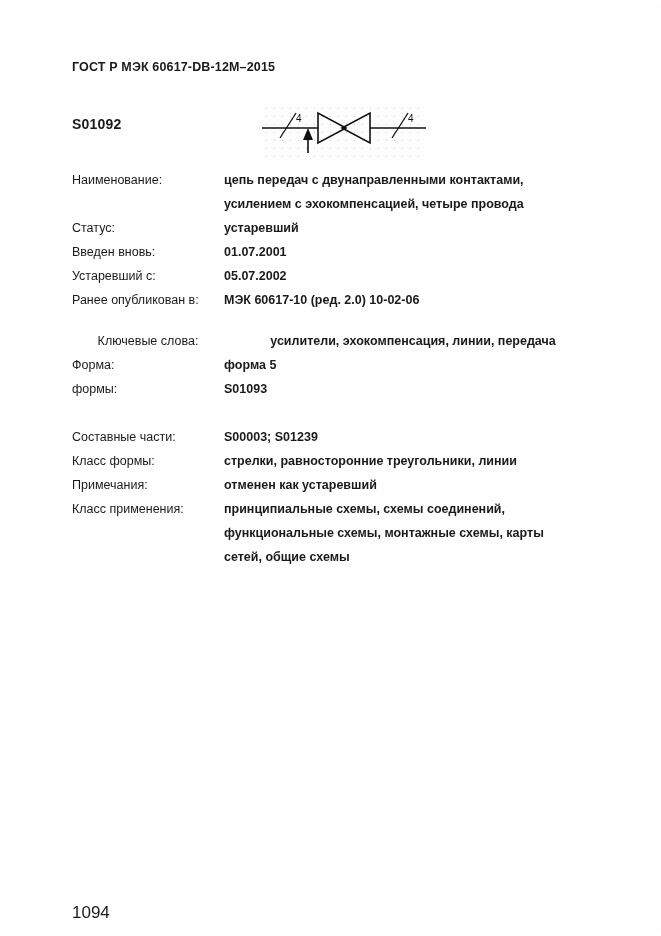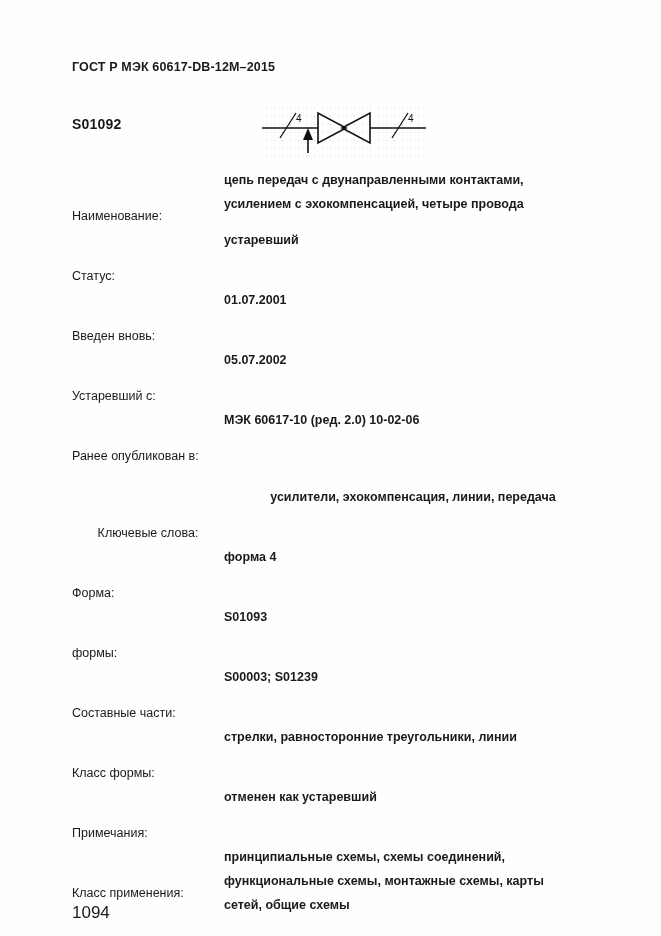--- a/index.html
+++ b/index.html
@@ -85,21 +85,20 @@
     line-height: 24px;
   }
   .prop-values .line {
     display: block;
     white-space: nowrap;
     font-weight: bold;
   }
   .prop-label .line {
     display: block;
     white-space: nowrap;
-    margin-top: 36px;
   }
   .blank-line {
     display: block;
     height: 24px;
   }
 
   
   .folio {
     position: absolute;
     left: 72px;
@@ -193,21 +192,21 @@
         </div>
         <div class="prop-values">
           <span class="line">усилители, эхокомпенсация, линии, передача</span>
         </div>
       </div>
       <div class="prop-row">
         <div class="prop-label">
           <span class="line">Форма:</span>
         </div>
         <div class="prop-values">
-          <span class="line">форма 4</span>
+          <span class="line">форма 5</span>
         </div>
       </div>
       <div class="prop-row">
         <div class="prop-label">
           <span class="line">формы:</span>
         </div>
         <div class="prop-values">
           <span class="line">S01093</span>
           <span class="blank-line"></span>
         </div>

